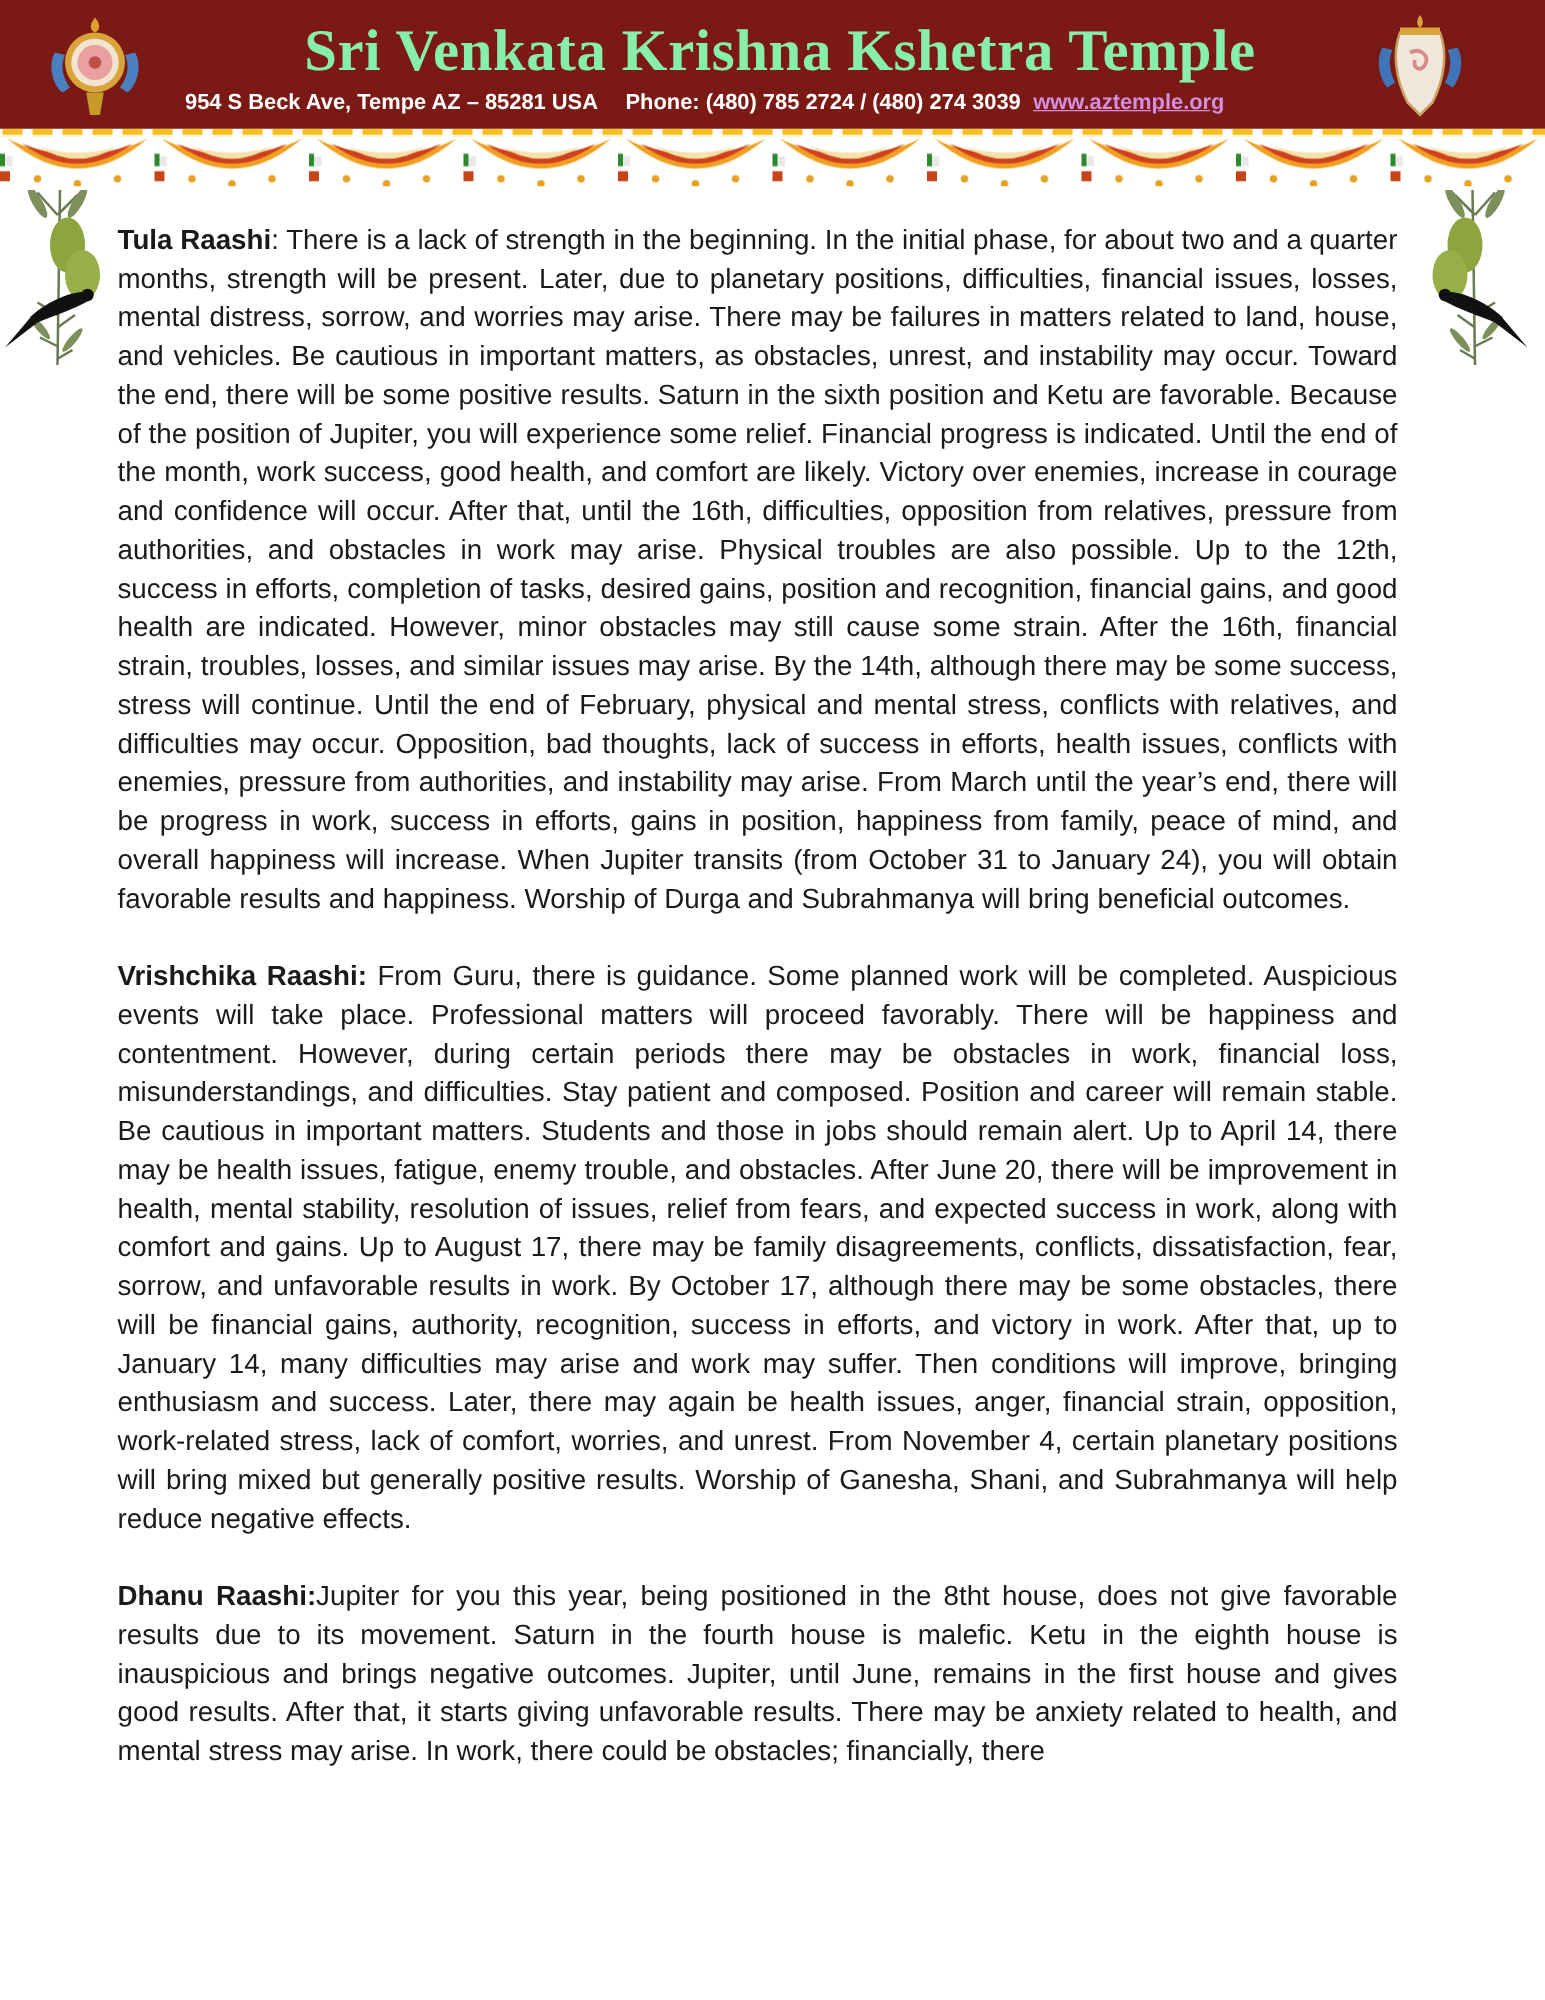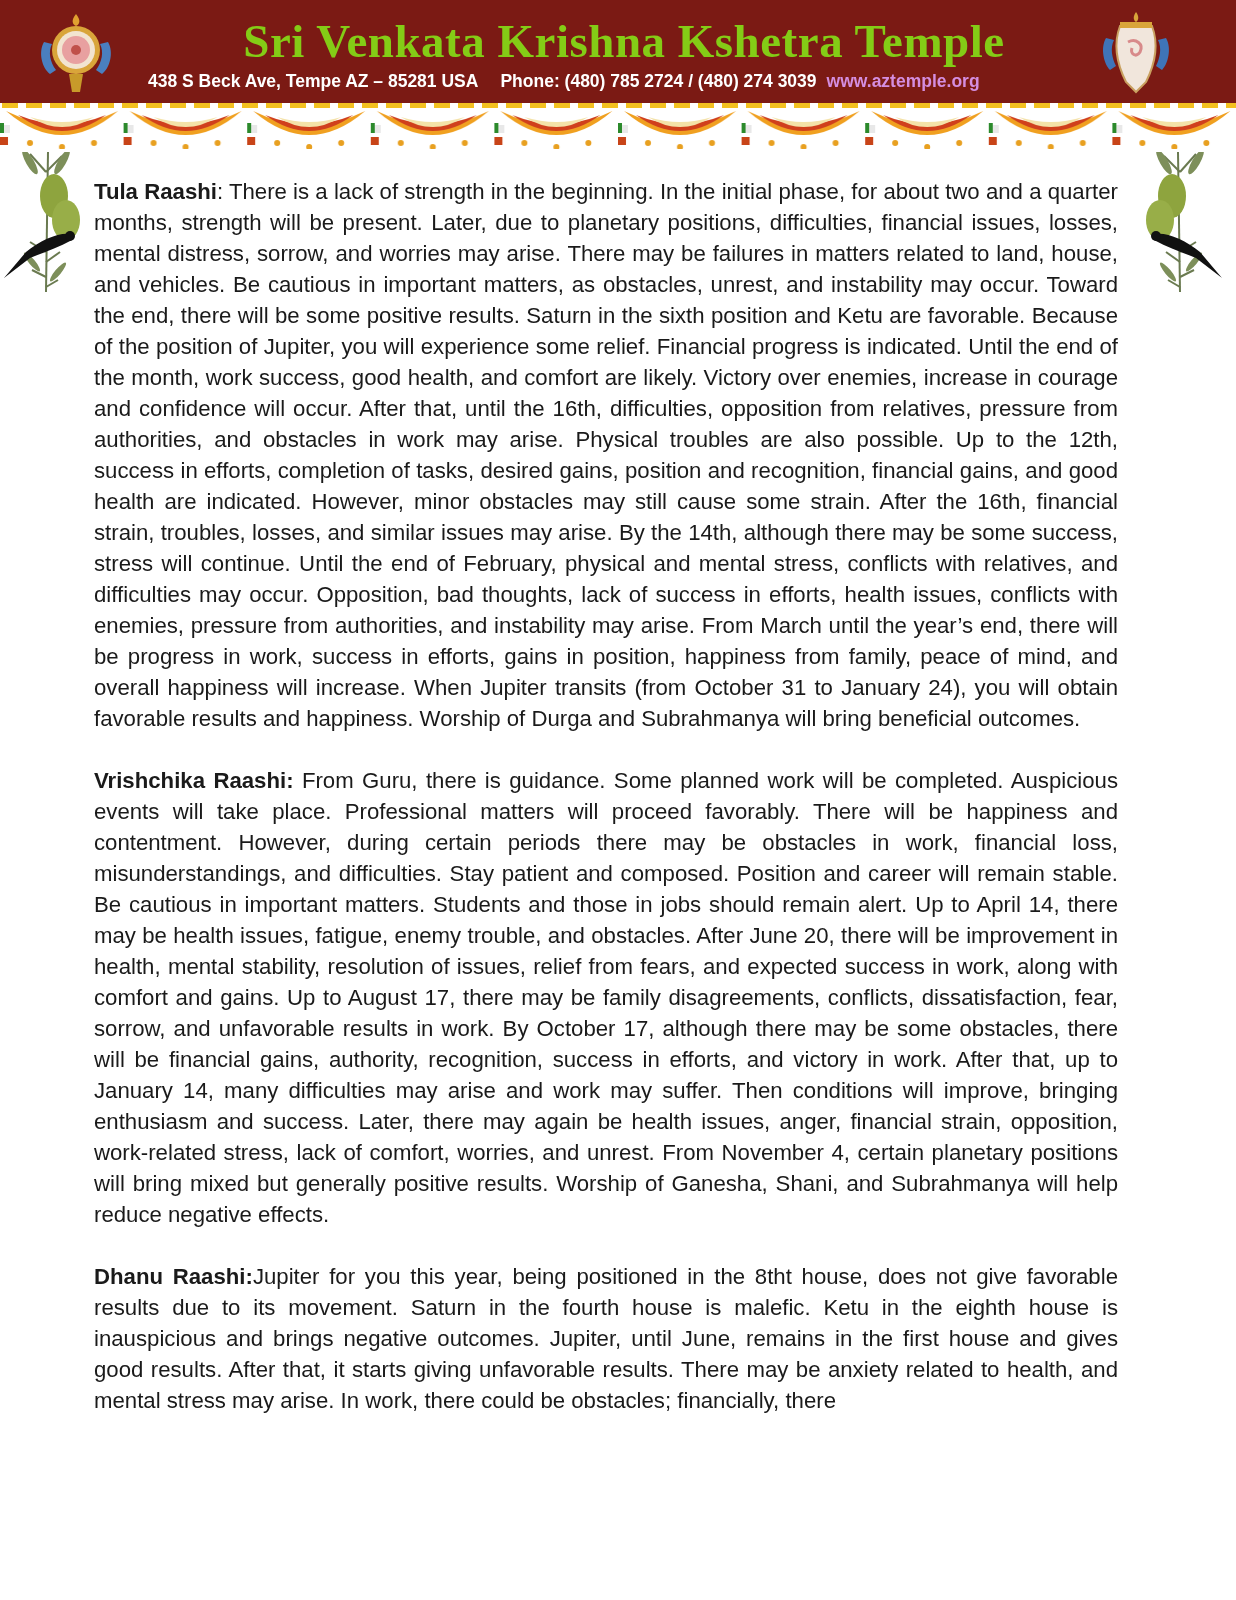--- a/index.html
+++ b/index.html
@@ -5,29 +5,29 @@
   html, body { margin: 0; padding: 0; background: #ffffff; }
   body { width: 1236px; height: 1600px; position: relative; overflow: hidden; font-family: "Liberation Sans", "DejaVu Sans", sans-serif; }
 
   .header-band {
     position: absolute; left: 0; top: 0; width: 1236px; height: 103px;
     background: #7b1a14;
   }
   .header-title {
     position: absolute; left: 12px; right: 0; top: 12px; text-align: center;
     font-family: "Liberation Serif", "DejaVu Serif", serif; font-weight: bold;
-    font-size: 47px; color: #84cc16; letter-spacing: 0.5px; line-height: 58px;
+    font-size: 47px; color: #86efac; letter-spacing: 0.5px; line-height: 58px;
   }
   .header-sub {
     position: absolute; left: 148px; top: 70px; white-space: nowrap;
     font-family: "Liberation Sans", "DejaVu Sans", sans-serif; font-weight: bold;
     font-size: 17.5px; color: #ffffff; line-height: 22px;
   }
   .header-sub .gap { display: inline-block; width: 22px; }
-  .header-sub a { color: #d48ee0; margin-left: 10px; }
+  .header-sub a { color: #d48ee0; text-decoration: underline; margin-left: 10px; }
 
   .emblem { position: absolute; top: 12px; width: 80px; height: 82px; }
   .emblem.left { left: 36px; }
   .emblem.right { left: 1096px; }
 
   .garland {
     position: absolute; left: 0; top: 103px; width: 1236px; height: 52px;
   }
 
   .mango { position: absolute; top: 152px; width: 90px; height: 150px; }
@@ -53,21 +53,21 @@
     <circle cx="40" cy="38" r="24" fill="#d9a53a"></circle>
     <circle cx="40" cy="38" r="19" fill="#f2e4d0"></circle>
     <circle cx="40" cy="38" r="14" fill="#e8a0a0"></circle>
     <circle cx="40" cy="38" r="5" fill="#c0504a"></circle>
     <path d="M33 62 L47 62 L44 80 L36 80Z" fill="#c89a2a"></path>
   </svg>
 
   <div class="header-title">Sri Venkata Krishna Kshetra Temple</div>
 
   <div class="header-sub">
-    <span>438 S Beck Ave, Tempe AZ – 85281 USA</span><span class="gap"></span><span>Phone: (480) 785 2724 / (480) 274 3039</span><a>www.aztemple.org</a>
+    <span>954 S Beck Ave, Tempe AZ – 85281 USA</span><span class="gap"></span><span>Phone: (480) 785 2724 / (480) 274 3039</span><a>www.aztemple.org</a>
   </div>
 
   <svg class="emblem right" viewBox="0 0 80 82">
     <path d="M40 0 C37 4 37 8 40 10 C43 8 43 4 40 0Z" fill="#d9a53a"></path>
     <path d="M10 26 C4 36 8 52 14 58 L20 54 C16 46 14 36 18 28Z" fill="#3f74b8"></path>
     <path d="M70 26 C76 36 72 52 66 58 L60 54 C64 46 66 36 62 28Z" fill="#3f74b8"></path>
     <path d="M24 14 L56 14 C62 30 60 50 50 70 L40 80 L30 70 C20 50 18 30 24 14Z" fill="#f1e6dc" stroke="#c9a060" stroke-width="2"></path>
     <path d="M32 30 C40 26 48 32 44 40 C40 46 34 42 36 36" fill="none" stroke="#d88a8a" stroke-width="3"></path>
     <rect x="24" y="10" width="32" height="6" fill="#d9a53a"></rect>
   </svg>

